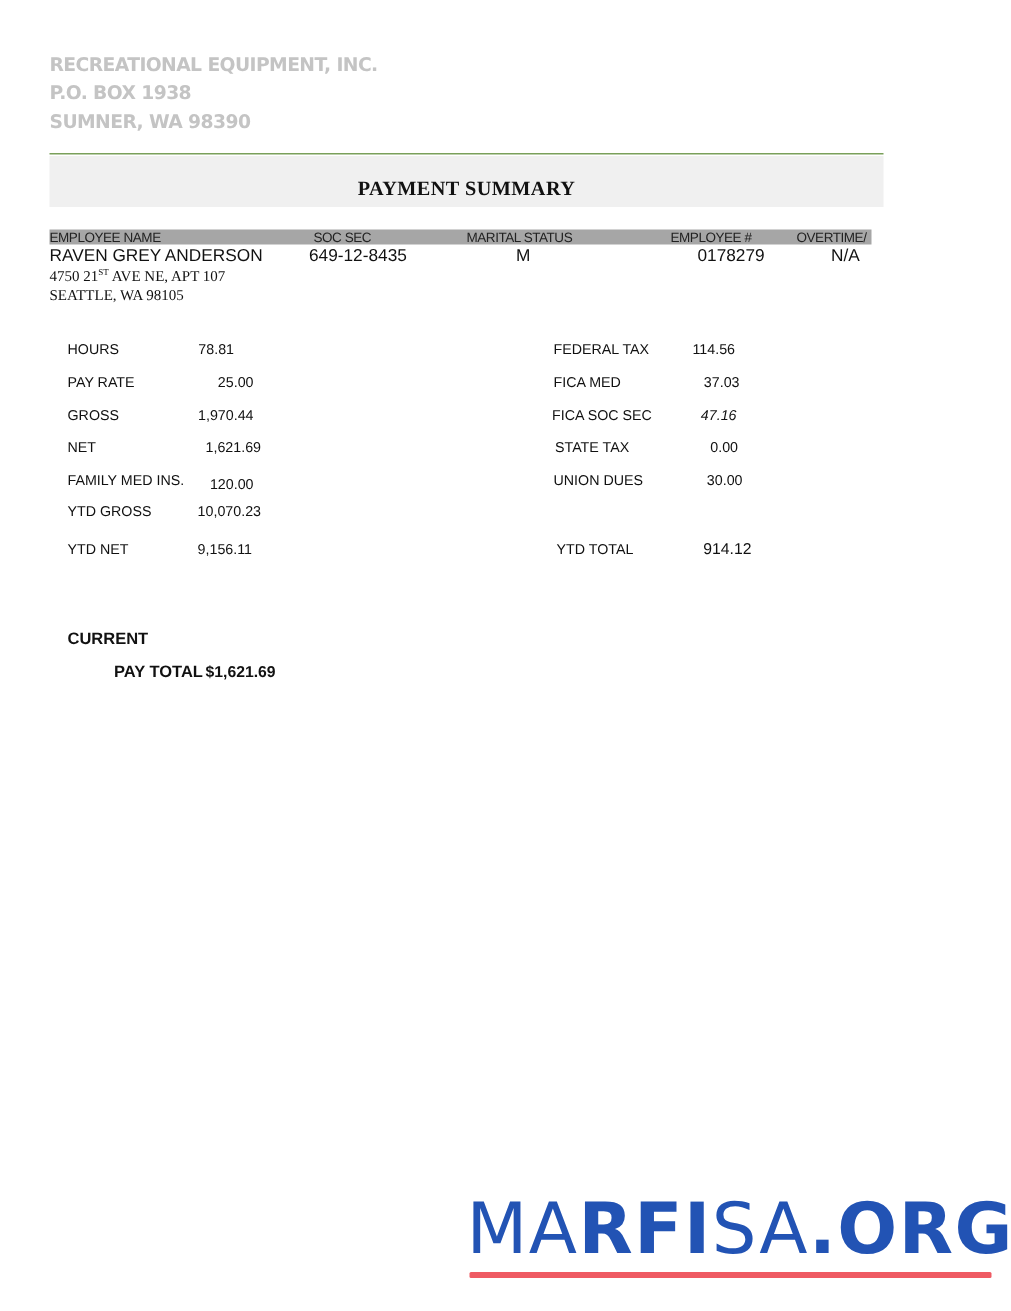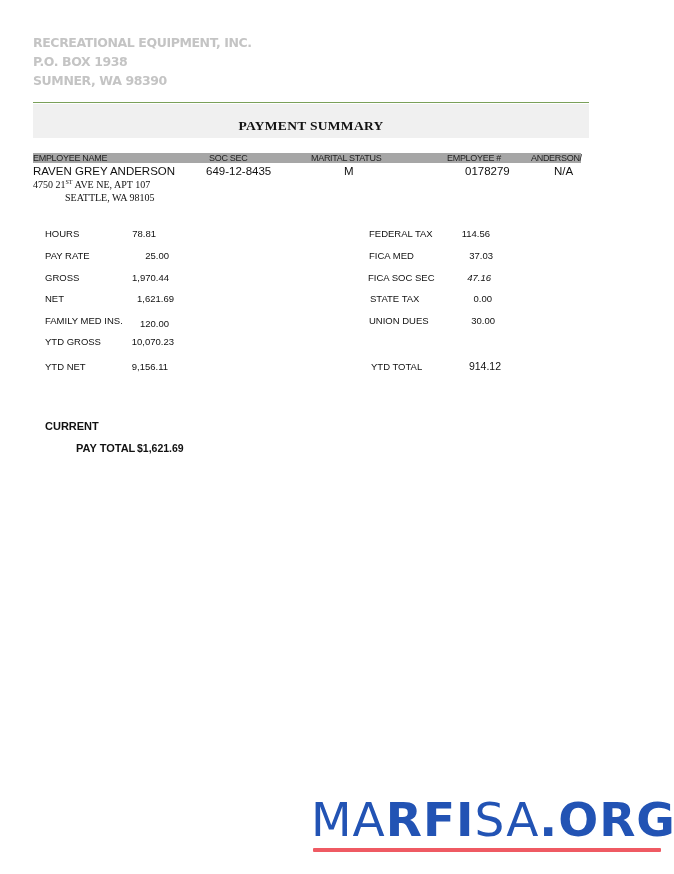--- a/index.html
+++ b/index.html
@@ -31,30 +31,30 @@
 
 <div class="abs green-rule"></div>
 <div class="abs title-band"></div>
 <div class="abs title">PAYMENT SUMMARY</div>
 
 <div class="abs header-band"></div>
 <div class="abs hdr" style="left:33px;">EMPLOYEE NAME</div>
 <div class="abs hdr" style="left:209px;">SOC SEC</div>
 <div class="abs hdr" style="left:311px;">MARITAL STATUS</div>
 <div class="abs hdr" style="left:447px;">EMPLOYEE #</div>
-<div class="abs hdr" style="left:531px;">ANDERSON/</div>
+<div class="abs hdr" style="left:531px;">OVERTIME/</div>
 
 <div class="abs val" style="left:33px;">RAVEN GREY ANDERSON</div>
 <div class="abs val" style="left:206px;">649-12-8435</div>
 <div class="abs val" style="left:344px;">M</div>
 <div class="abs val" style="left:465px;">0178279</div>
 <div class="abs val" style="left:554px;">N/A</div>
 
 <div class="abs addr" style="top:179px;"><span>4750 21</span><sup>ST</sup><span> AVE NE, APT 107</span></div>
-<div class="abs addr" style="top:192px;margin-left:32px;">SEATTLE, WA 98105</div>
+<div class="abs addr" style="top:192px;">SEATTLE, WA 98105</div>
 
 <div class="abs lbl" style="left:45px; top:228px;">HOURS</div>
 <div class="abs num" style="left:96px; top:228px; width:60px;">78.81</div>
 
 <div class="abs lbl" style="left:45px; top:250px;">PAY RATE</div>
 <div class="abs num" style="left:110px; top:250px; width:59px;">25.00</div>
 
 <div class="abs lbl" style="left:45px; top:272px;">GROSS</div>
 <div class="abs num" style="left:110px; top:272px; width:59px;">1,970.44</div>
 

